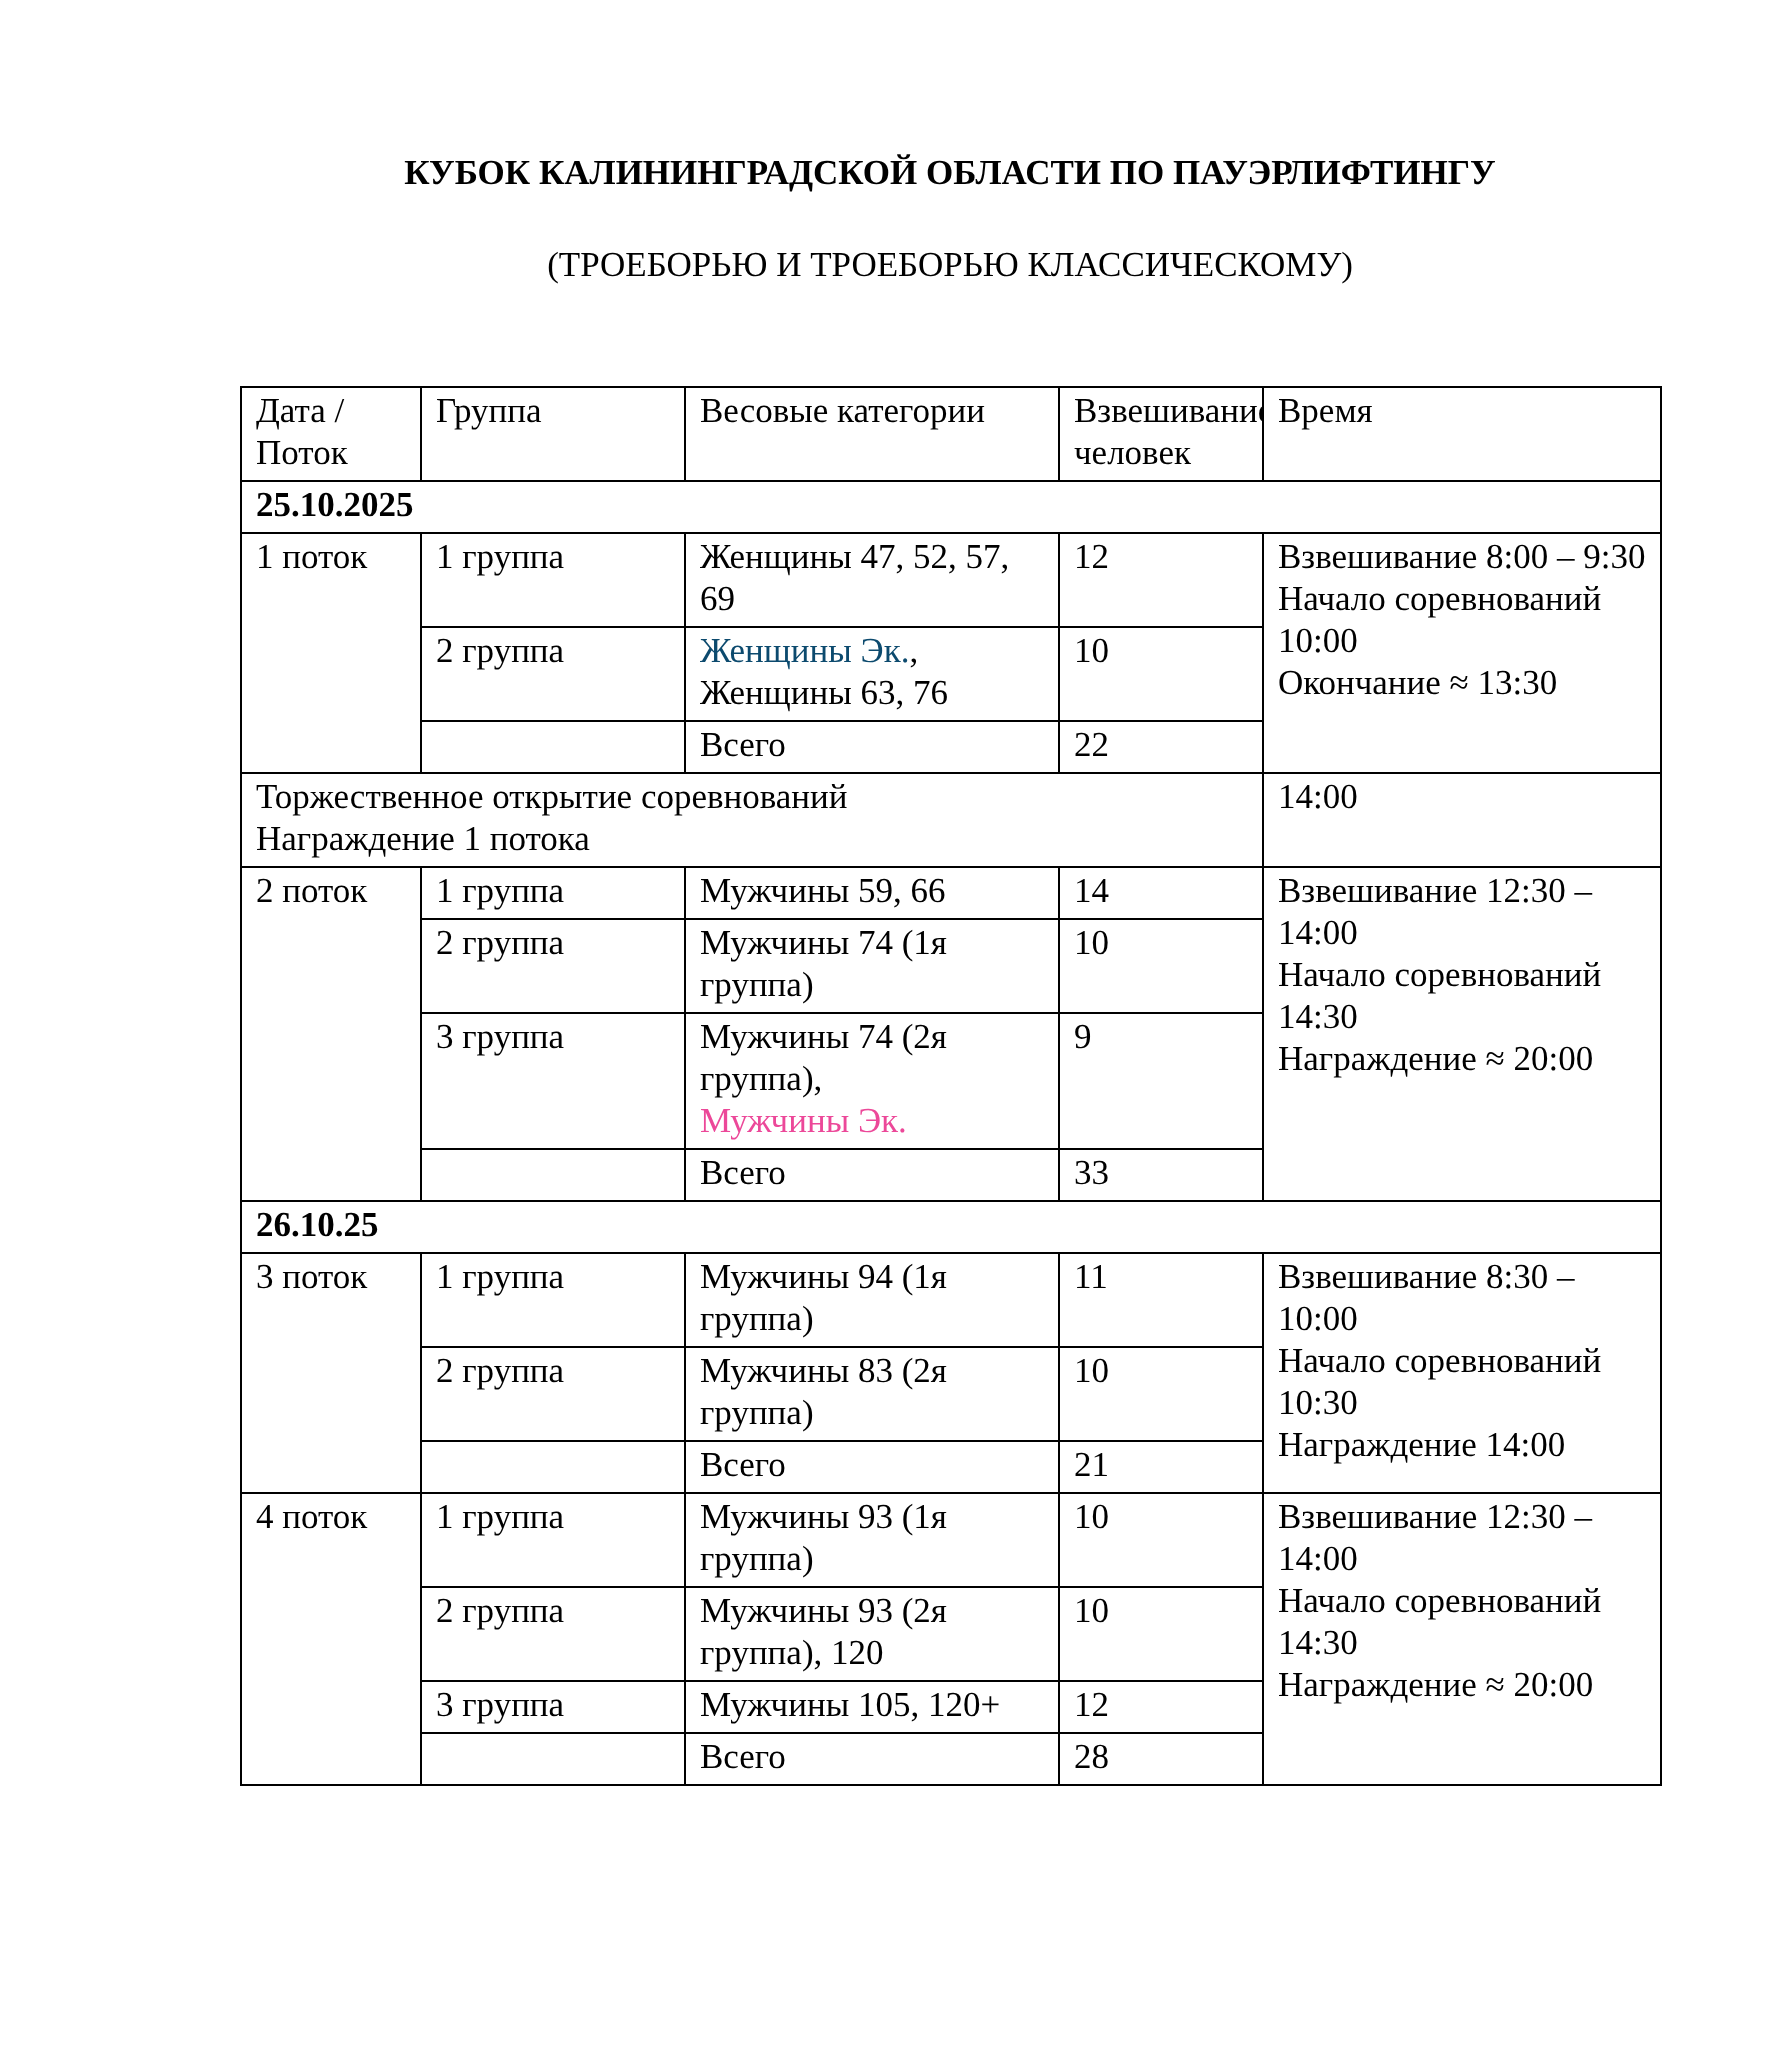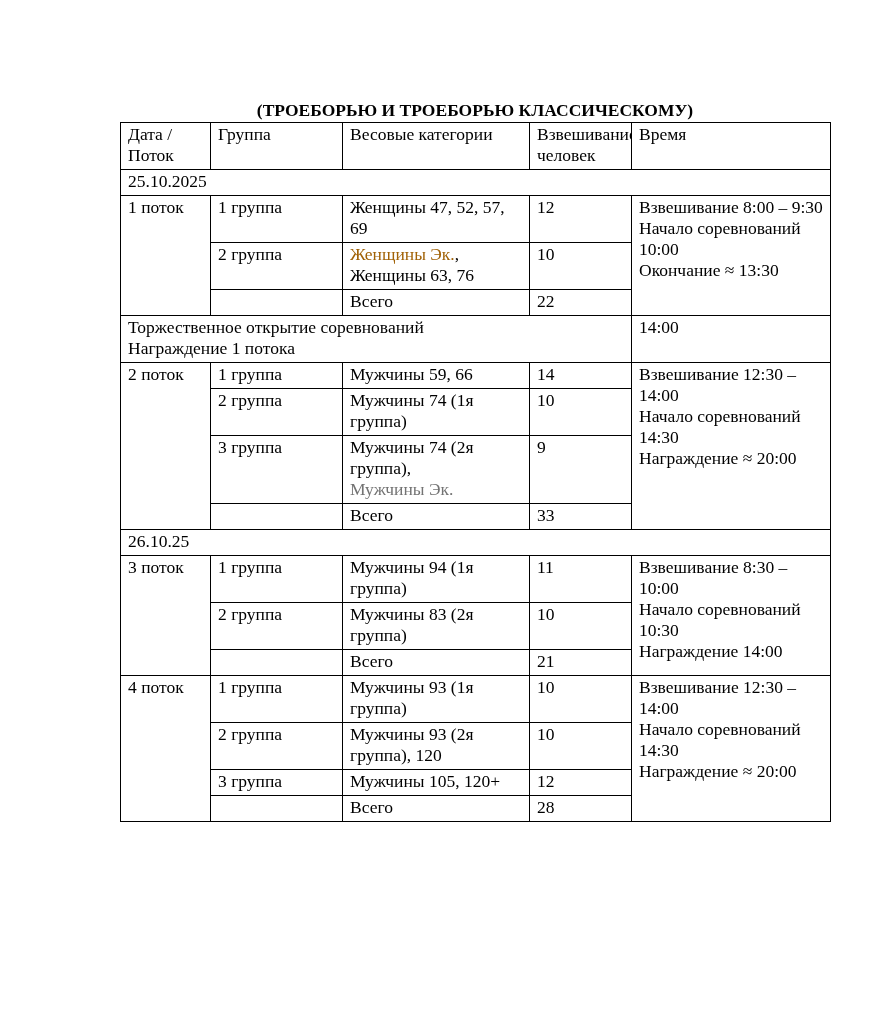--- a/index.html
+++ b/index.html
@@ -10,52 +10,53 @@
     font-family: "Liberation Serif", "DejaVu Serif", serif;
     font-size: 17.5px;
     overflow: hidden;
   }
   .page { padding: 76px 55px 0 120px; width: 885px; }
   .doc-title {
     font-size: 17.5px; font-weight: bold; text-align: center;
     width: 710px; line-height: 1.25;
   }
   .doc-subtitle {
-    font-size: 17.5px; font-weight: bold; text-align: center;
+    font-size: 17.5px; font-weight: normal; text-align: center;
     width: 710px; margin-top: 24px; line-height: 1.25;
   }
   .date-city-line {
     width: 710px; margin-top: 13px;
     display: flex; justify-content: space-between; line-height: 1.25;
   }
   .schedule-heading {
     width: 710px; margin-top: 54px;
     font-weight: bold; text-align: center; line-height: 1.25;
   }
   table.schedule {
     border-collapse: collapse; table-layout: fixed;
-    width: 710px; 
+    width: 710px; margin-top: 49px;
   }
   table.schedule th, table.schedule td {
     border: 1px solid #000000;
     vertical-align: top; text-align: left;
     font-weight: normal; font-size: 17.5px;
     padding: 1px 6px 3px 7px;
     line-height: 1.2;
     overflow: hidden;
   }
-  tr.section-date-row td { font-weight: normal; }
+  tr.section-date-row td { font-weight: bold; }
   td.ceremony-cell { text-align: center; }
   .italic { }
 </style>
 </head>
 <body>
 
 <div class="page">
 
+  <div class="doc-title">КУБОК КАЛИНИНГРАДСКОЙ ОБЛАСТИ ПО ПАУЭРЛИФТИНГУ</div>
   <div class="doc-subtitle">(ТРОЕБОРЬЮ И ТРОЕБОРЬЮ КЛАССИЧЕСКОМУ)</div>
 
 
 
   <table class="schedule">
     <colgroup>
       <col style="width:90px">
         <col style="width:132px">
         <col style="width:187px">
         <col style="width:102px">
@@ -82,21 +83,21 @@
       <td>12</td>
       <td rowspan="3">
         <div>Взвешивание 8:00 – 9:30</div>
         <div>Начало соревнований 10:00</div>
         <div>Окончание ≈ 13:30</div>
       </td>
     </tr>
     <tr>
       <td>2 группа</td>
       <td>
-        <div><span style="color: #a16207;">Женщины Эк.</span><span>,</span></div>
+        <div><span style="color: #0c4a6e;">Женщины Эк.</span><span>,</span></div>
         <div>Женщины 63, 76</div>
       </td>
       <td>10</td>
     </tr>
     <tr>
       <td></td>
       <td class="italic">Всего</td>
       <td class="italic">22</td>
     </tr>
 
@@ -121,21 +122,21 @@
     </tr>
     <tr>
       <td>2 группа</td>
       <td>Мужчины 74 (1я группа)</td>
       <td>10</td>
     </tr>
     <tr>
       <td>3 группа</td>
       <td>
         <span>Мужчины 74 (2я группа),</span>
-        <div style="color: #737373;">Мужчины Эк.</div>
+        <div style="color: #ec4899;">Мужчины Эк.</div>
       </td>
       <td>9</td>
     </tr>
     <tr>
       <td></td>
       <td class="italic">Всего</td>
       <td class="italic">33</td>
     </tr>
 
     <tr class="section-date-row">

